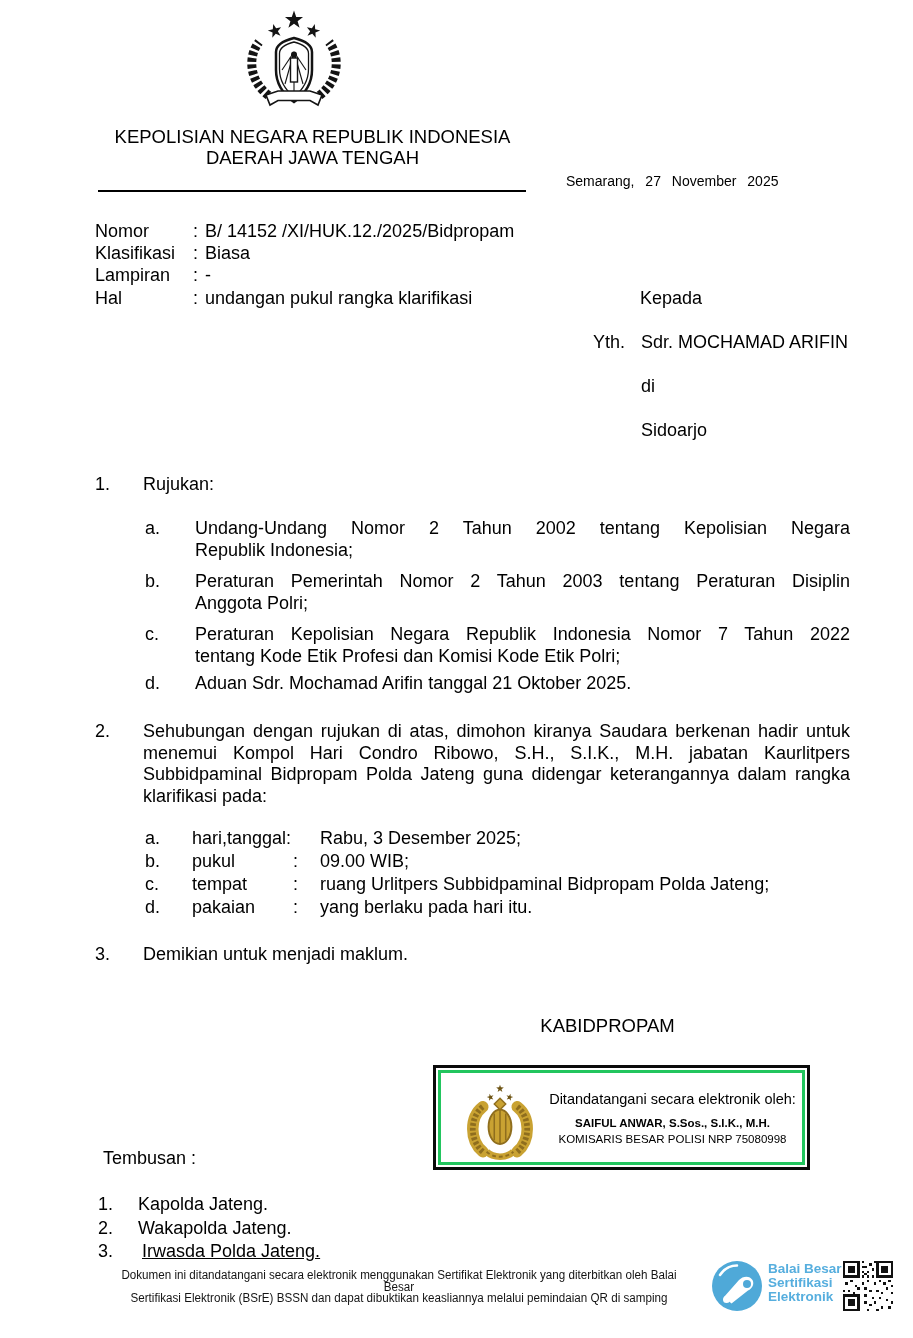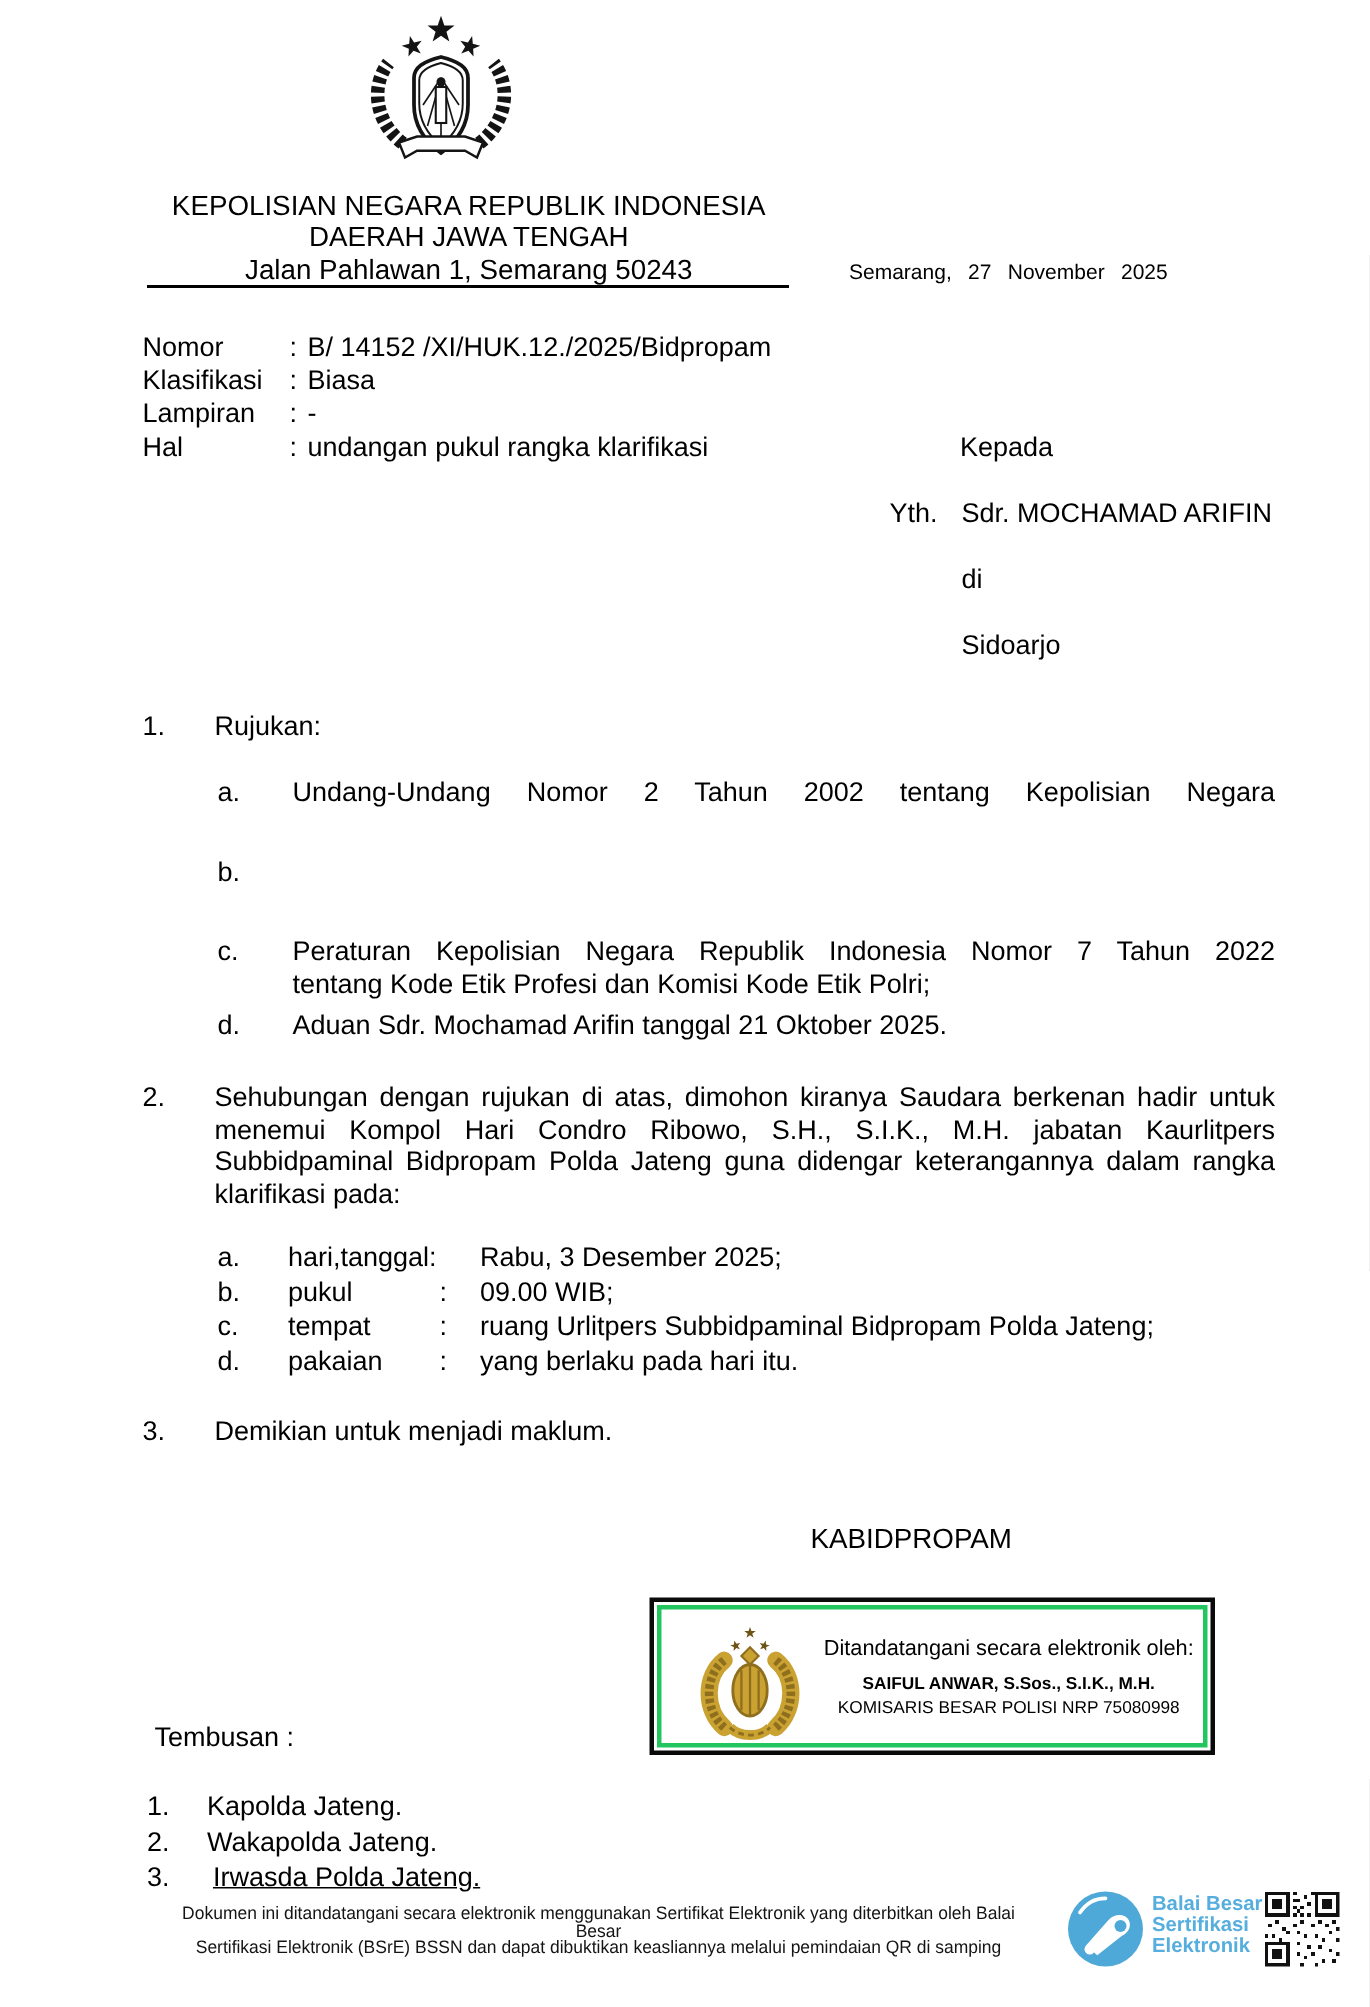--- a/index.html
+++ b/index.html
@@ -63,21 +63,20 @@
         <line x1="64" y1="44" x2="64" y2="84"></line>
       </g>
       <rect x="60.5" y="50" width="7" height="24" fill="#fff" stroke="#141414" stroke-width="1.4"></rect>
       <circle cx="64" cy="46.5" r="3" fill="#141414"></circle>
       <path d="M36,87 L48,83 L80,83 L92,87 L88,97 L80,92.5 L48,92.5 L40,97 Z" fill="#fff" stroke="#141414" stroke-width="1.6"></path>
     </svg>
   </div>
 
   <div class="t nw letterhead-line" style="top:126px;">KEPOLISIAN NEGARA REPUBLIK INDONESIA</div>
   <div class="t nw letterhead-line" style="top:147px;">DAERAH JAWA TENGAH</div>
-  <div class="t nw letterhead-line" style="top:169px;">Jalan Pahlawan 1, Semarang 50243</div>
   <div class="rule" style="left:98px;top:190px;width:428px;height:2px;"></div>
 
   <div class="t nw date" style="left:566px;top:173px;">Semarang, 27 November 2025</div>
 
   <div class="t nw meta-row" style="top:221px;">
     <span class="meta-label">Nomor</span>
       <span class="meta-sep">:</span>
       <span>B/ 14152 /XI/HUK.12./2025/Bidpropam</span>
   </div>
   <div class="t nw meta-row" style="top:243px;">
@@ -101,23 +100,28 @@
   <div class="t nw fs18" style="left:641px;top:332px;">Sdr. MOCHAMAD ARIFIN</div>
   <div class="t nw fs18" style="left:641px;top:376px;">di</div>
   <div class="t nw fs18" style="left:641px;top:420px;">Sidoarjo</div>
 
   <div class="t nw fs18" style="left:95px;top:474px;">1.</div>
   <div class="t nw fs18" style="left:143px;top:474px;">Rujukan:</div>
 
   <div class="t fs18" style="left:145px;top:518px;">a.</div>
   <div class="t para sub" style="top:518px;">
     <div class="jline">Undang-Undang Nomor 2 Tahun 2002 tentang Kepolisian Negara</div>
+    <div>Republik Indonesia;</div>
   </div>
 
   <div class="t fs18" style="left:145px;top:571px;">b.</div>
+  <div class="t para sub" style="top:571px;">
+    <div class="jline">Peraturan Pemerintah Nomor 2 Tahun 2003 tentang Peraturan Disiplin</div>
+    <div>Anggota Polri;</div>
+  </div>
 
   <div class="t fs18" style="left:145px;top:624px;">c.</div>
   <div class="t para sub" style="top:624px;">
     <div class="jline">Peraturan Kepolisian Negara Republik Indonesia Nomor 7 Tahun 2022</div>
     <div>tentang Kode Etik Profesi dan Komisi Kode Etik Polri;</div>
   </div>
 
   <div class="t fs18" style="left:145px;top:673px;">d.</div>
   <div class="t para sub" style="top:673px;">
     <div>Aduan Sdr. Mochamad Arifin tanggal 21 Oktober 2025.</div>

